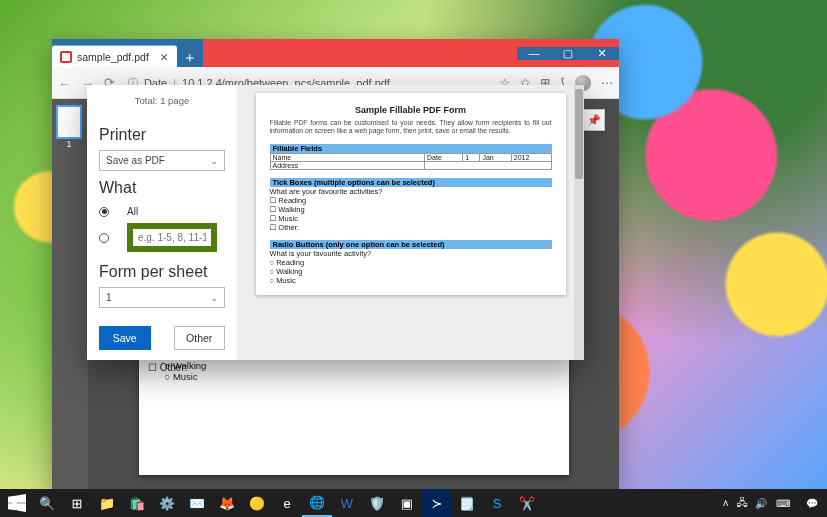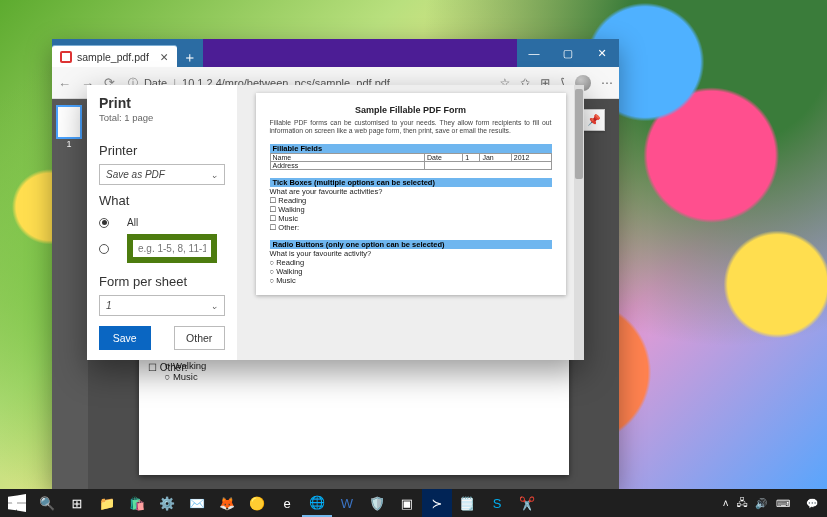--- a/index.html
+++ b/index.html
@@ -29,21 +29,21 @@
 .tab { display:flex; align-items:center; gap:5px; padding:0 8px; background:#fff; border-top:1px solid #7daed4; max-width:140px; font-size:10.5px; color:#333; }
 .tab .favicon { width:12px; height:12px; background:linear-gradient(#d33,#d33); border-radius:2px; position:relative; }
 .tab .favicon::after{content:"";position:absolute;inset:2px;background:#fff;}
 .tab .close { margin-left:6px; color:#555; }
 .newtab { width:26px; display:flex; align-items:center; justify-content:center; color:#444; background:#2b6ca3; color:#fff; font-size:14px;}
 .spacer { flex:1; }
 .winbtns { display:flex; }
 .winbtn { width:34px; display:flex; align-items:center; justify-content:center; color:#333; background:#2b6ca3; color:#fff; font-size:11px;}
 .winbtn:last-child{color:#fff;}
 .titlebar .tabstrip{display:flex;align-items:flex-end;background:#2b6ca3;flex:0 0 auto;}
-.titlebar{background:#4c1d95;}
+.titlebar{background:#ef4444;align-items:center;}
 .tab{height:22px;margin-top:6px;border-radius:3px 3px 0 0;}
 .addrbar { height:32px; background:#f7f7f7; border-bottom:1px solid #ddd; display:flex; align-items:center; padding:0 6px; gap:8px; color:#555; }
 .addrbar .nav { display:flex; gap:10px; font-size:13px; }
 .addrbar .nav span{color:#888;}
 .omni { flex:1; display:flex; align-items:center; gap:6px; font-size:11px; color:#555; border:1px solid transparent; padding:3px 4px;}
 .omni .lock{font-size:10px;color:#777;}
 .omni .sep{color:#aaa;}
 .right-icons { display:flex; gap:10px; align-items:center; color:#666; font-size:12px;}
 .right-icons .avatar{width:16px;height:16px;border-radius:50%;background:radial-gradient(circle at 35% 30%,#ccc,#888);}
 .page-viewer { flex:1; background:#4d4d4d; position:relative; display:flex; }
@@ -57,23 +57,23 @@
 .pagepaper table{width:100%;border-collapse:collapse;font-size:9px;}
 .pagepaper td{border:1px solid #888;padding:1px 3px;}
 .cb::before{content:"☐ ";}
 .rb::before{content:"○ ";}
 .pin-btn{position:absolute;top:10px;right:14px;width:22px;height:22px;background:#fff;border:1px solid #ccc;display:flex;align-items:center;justify-content:center;color:#555;font-size:11px;box-shadow:0 1px 2px rgba(0,0,0,.2);}
 
 
 .dialog { position:absolute; left:87px; top:85px; width:497px; height:275px; background:#fff; box-shadow:0 12px 30px rgba(0,0,0,.4); display:flex; }
 .dlg-left { width:150px; padding:10px 12px; display:flex; flex-direction:column; font-size:10.5px; color:#333; }
 .dlg-left h3{font-size:14px;font-weight:600;margin-bottom:1px;}
-.dlg-left .tot{color:#666;font-size:9.5px;margin-bottom:12px;}
-.dlg-left label.sec{font-size:13px;color:#333;margin-top:8px;margin-bottom:6px;display:block;}
-.sel{border:1px solid #bbb;padding:4px 6px;font-size:10px;display:flex;justify-content:space-between;align-items:center;color:#444;background:#fff;font-style:italic;}
+.dlg-left .tot{color:#666;font-size:9.5px;margin-bottom:12px;text-align:center;}
+.dlg-left label.sec{font-size:16px;color:#333;margin-top:8px;margin-bottom:6px;display:block;}
+.sel{border:1px solid #bbb;padding:4px 6px;font-size:10px;display:flex;justify-content:space-between;align-items:center;color:#444;background:#fff;}
 .sel .chev{color:#666;font-size:9px;}
 .radio-row{display:flex;align-items:center;gap:18px;margin:3px 0;font-size:10px;}
 .radio-row .r{width:10px;height:10px;border:1px solid #555;border-radius:50%;display:inline-flex;align-items:center;justify-content:center;}
 .radio-row.sel-r .r::after{content:"";width:5px;height:5px;background:#333;border-radius:50%;}
 .radio-row input{border:6px solid #4d7c0f;font-size:10px;padding:3px 5px;width:90px;color:#888;}
 .dlg-btns{margin-top:auto;display:flex;gap:23px;}
 .btn{flex:1;text-align:center;padding:5px 0;font-size:10.5px;border:1px solid #bbb;background:#fff;}
 .btn.primary{background:#0a66c2;color:#fff;border-color:#0a66c2;}
 .dlg-right{flex:1;background:#eee;display:flex;justify-content:center;align-items:flex-start;padding:8px;overflow:hidden;}
 .preview{width:310px;background:#fff;box-shadow:0 1px 4px rgba(0,0,0,.3);padding:10px 14px;font-size:7.5px;color:#222;position:relative;}
@@ -183,21 +183,20 @@
       </div>
     </div>
     <div class="pin-btn">📌</div>
   </div>
 </div>
 
 <div class="under-line">Other:</div>
 
 <div class="dialog">
   <div class="dlg-left">
-    <h3>Print</h3>
     <div class="tot">Total: 1 page</div>
 
     <label class="sec">Printer</label>
     <div class="sel">
       <span>Save as PDF</span>
       <span class="chev">⌄</span>
     </div>
 
     <label class="sec">What</label>
     <div class="radio-row sel-r">

